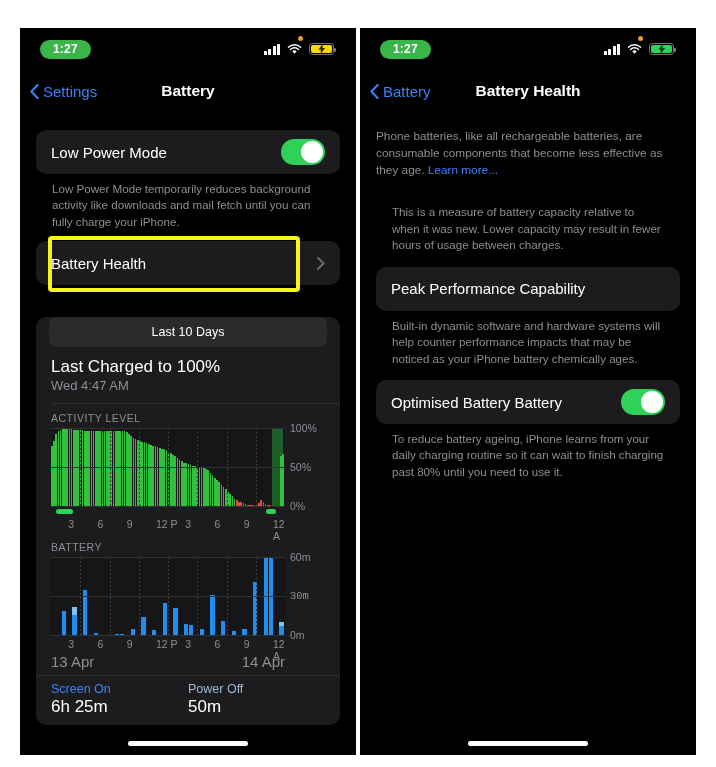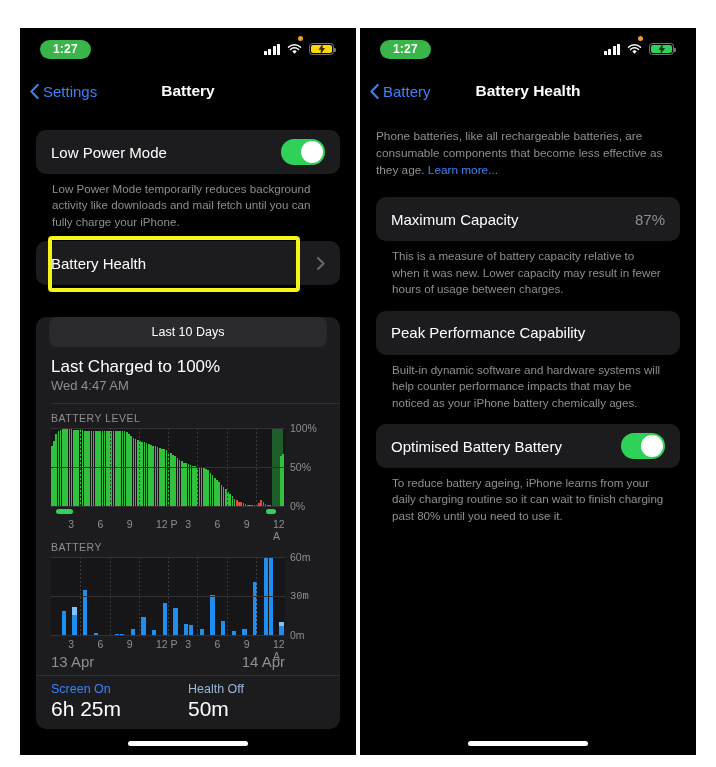--- a/index.html
+++ b/index.html
@@ -271,21 +271,21 @@
     top: 1px;
   }
 
   
   .soff {
     display: flex;
     padding: 6px 15px 0 15px;
   }
   .soff .col { flex: 1; }
   .soff .hdr { font-size: 12.5px; }
-  .soff .val { color: #ffffff; font-size: 21px; padding-top: 1px; }
+  .soff .val { color: #ffffff; font-size: 17px; padding-top: 1px; }
 
   .home-indicator {
     position: absolute;
     left: 50%; transform: translateX(-50%);
     bottom: 9px;
     width: 120px; height: 5px;
     border-radius: 3px;
     background: #ffffff;
   }
   .body-copy {
@@ -370,21 +370,21 @@
       <div class="card" style="padding-bottom:8px;">
 
         <div class="segmented">
           <div class="seg">Last 10 Days</div>
         </div>
 
         <div class="charged-title">Last Charged to 100%</div>
         <div class="charged-sub">Wed 4:47 AM</div>
         <div class="divider"></div>
 
-        <div class="chart-label">BATTERY LEVEL</div>
+        <div class="chart-label">ACTIVITY LEVEL</div>
         <div class="chart-wrap" style="height:78px">
           <div class="plot" id="plot-battery">
             <div style="position: absolute; top: 0px; bottom: 0px; left: 94.3396%; width: 4.71698%; background: rgb(30, 94, 42);"></div>
               <div class="bars" id="bars-battery">
                 <div class="bar" style="height: 78%; background: rgb(49, 193, 63); margin-right: 0.6px; min-height: 1px;"></div>
                 <div class="bar" style="height: 84%; background: rgb(49, 193, 63); margin-right: 0.6px; min-height: 1px;"></div>
                 <div class="bar" style="height: 93%; background: rgb(49, 193, 63); margin-right: 0.6px; min-height: 1px;"></div>
                 <div class="bar" style="height: 96%; background: rgb(49, 193, 63); margin-right: 0.6px; min-height: 1px;"></div>
                 <div class="bar" style="height: 98%; background: rgb(49, 193, 63); margin-right: 0.6px; min-height: 1px;"></div>
                 <div class="bar" style="height: 100%; background: rgb(49, 193, 63); margin-right: 0.6px; min-height: 1px;"></div>
@@ -607,21 +607,21 @@
         </div>
 
         <div class="divider" style="margin-left:0;margin-top:6px"></div>
 
         <div class="soff">
           <div class="col">
             <div class="hdr" style="color:#3b82f6">Screen On</div>
             <div class="val">6h 25m</div>
           </div>
           <div class="col">
-            <div class="hdr" style="color:#9ab8d8">Health Off</div>
+            <div class="hdr" style="color:#9ab8d8">Power Off</div>
             <div class="val">50m</div>
           </div>
         </div>
       </div>
     </div>
 
     <div class="home-indicator"></div>
   </div>
 
   <div class="highlight-box" style="left:48px; top:236px; width:252px; height:56px;"></div>
@@ -662,26 +662,20 @@
       </div>
       <div class="nav-title">Battery Health</div>
     </div>
 
     <div class="body-copy">
       <span>Phone batteries, like all rechargeable batteries, are consumable components that become less effective as they age. </span><span class="link">Learn more...</span>
     </div>
 
     <div class="content" style="margin-top:18px">
 
-      <div class="card">
-        <div class="row">
-          <span>Maximum Capacity</span>
-          <span class="cap-value">87%</span>
-        </div>
-      </div>
       <div class="footnote">This is a measure of battery capacity relative to when it was new. Lower capacity may result in fewer hours of usage between charges.</div>
 
       <div style="height:13px"></div>
 
       <div class="card">
         <div class="row">
           <span>Peak Performance Capability</span>
         </div>
       </div>
       <div class="footnote">Built-in dynamic software and hardware systems will help counter performance impacts that may be noticed as your iPhone battery chemically ages.</div>

